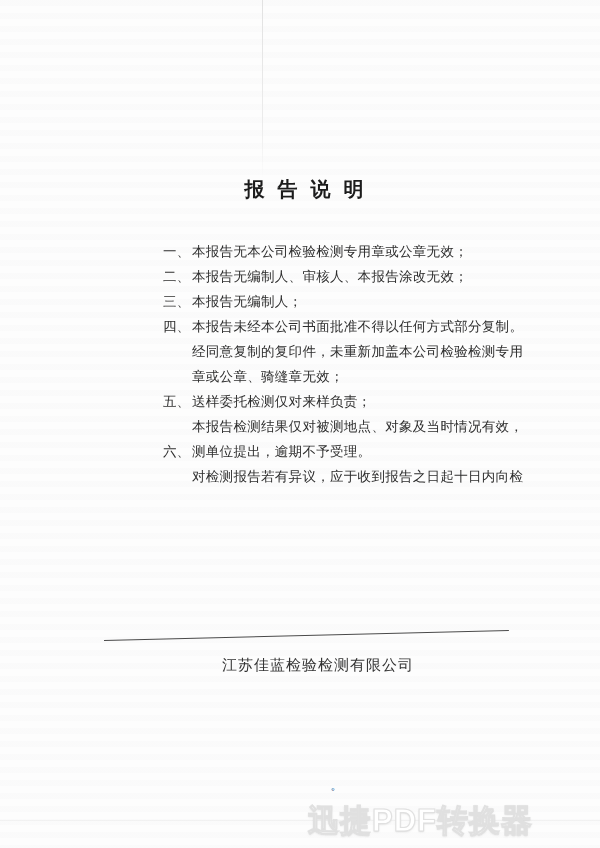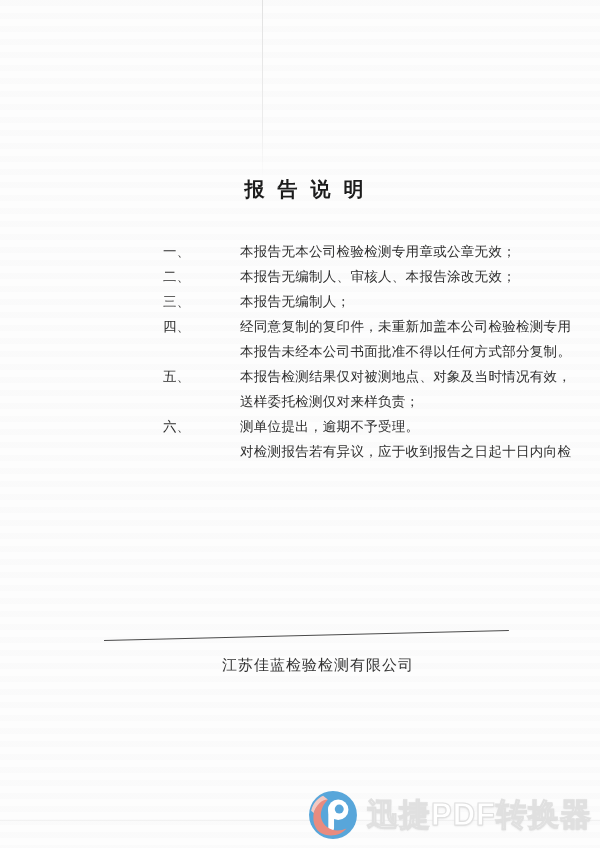--- a/index.html
+++ b/index.html
@@ -26,39 +26,39 @@
     letter-spacing:13px; text-indent:13px;
     color:var(--title_ink);
     transform:translateX(4px);
   }
   .notes{
     position:absolute; left:163px; top:239px; width:360px;
     font-size:13.5px; line-height:25px; color:var(--ink);
   }
   .note{display:flex; align-items:flex-start;}
   .note .num{flex:none; width:29px; white-space:nowrap;}
-  .note .content{flex:none; width:325px;margin-left:48px;}
+  .note .content{flex:none; width:325px;}
   .note .line{white-space:nowrap; letter-spacing:0.3px;}
   .divider{
     position:absolute; left:104px; top:640px; width:405px; height:0;
     border-top:1.5px solid var(--divider);
     transform:rotate(-1.42deg); transform-origin:0 0;
   }
   .company{
     position:absolute; top:656px; left:0; width:100%;
     text-align:center; font-size:15px; letter-spacing:1px;
     color:#333; transform:translateX(18px);
   }
   .artifact-line{
     position:absolute; left:0; top:820px; width:100%; height:1px;
     background:rgba(0,0,0,0.035);
   }
   .watermark{
     position:absolute; left:308px; top:788px; height:54px;
-    display:flex; align-items:center; gap:9px;
+    display:flex; gap:9px;flex-direction:column;
   }
   .wm-logo{width:50px; height:50px; display:block;}
   .wm-text{
     font-family:"Liberation Sans","DejaVu Sans",sans-serif;
     font-size:31px; font-weight:bold; letter-spacing:1px;
     color:#FFFFFF;
     -webkit-text-stroke:1px #E0E0E0;
     text-shadow:0 1px 2px rgba(160,160,160,0.35), 0 0 1px #D8D8D8;
     white-space:nowrap;
   }
@@ -91,30 +91,31 @@
     <div class="note">
       <span class="num">三、</span>
       <div class="content">
         <div class="line">本报告无编制人；</div>
       </div>
     </div>
 
     <div class="note">
       <span class="num">四、</span>
       <div class="content">
+        <div class="line">本报告未经本公司书面批准不得以任何方式部分复制。</div>
         <div class="line">经同意复制的复印件，未重新加盖本公司检验检测专用</div>
-        <div class="line">本报告未经本公司书面批准不得以任何方式部分复制。</div>
+        <div class="line">章或公章、骑缝章无效；</div>
       </div>
     </div>
 
     <div class="note">
       <span class="num">五、</span>
       <div class="content">
+        <div class="line">送样委托检测仅对来样负责；</div>
         <div class="line">本报告检测结果仅对被测地点、对象及当时情况有效，</div>
-        <div class="line">送样委托检测仅对来样负责；</div>
       </div>
     </div>
 
     <div class="note">
       <span class="num">六、</span>
       <div class="content">
         <div class="line">测单位提出，逾期不予受理。</div>
         <div class="line">对检测报告若有异议，应于收到报告之日起十日内向检</div>
       </div>
     </div>

